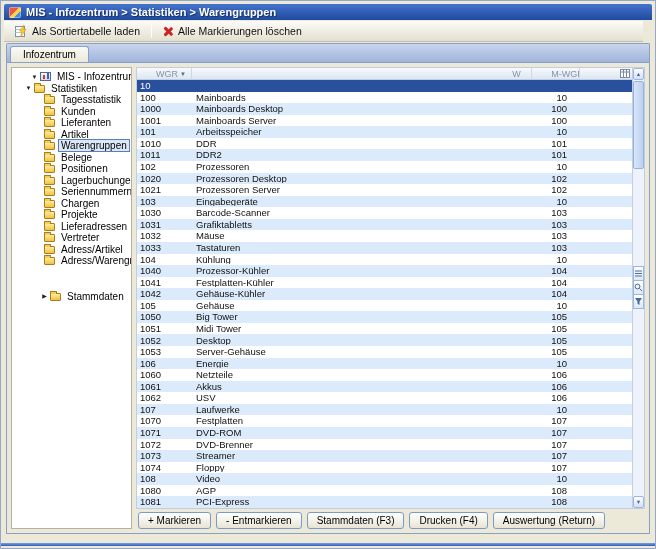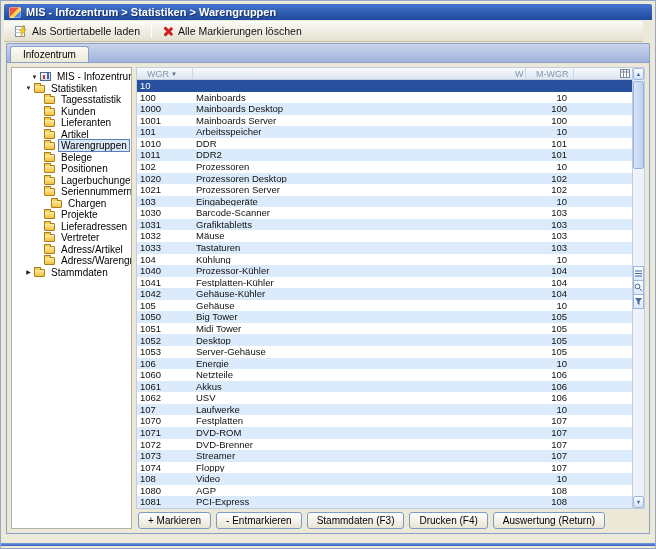--- a/index.html
+++ b/index.html
@@ -47,21 +47,21 @@
                position:relative;margin:0 3px 0 1px;flex:none;}
   .icon-infocenter::before{content:"";position:absolute;left:2px;bottom:1px;width:2px;height:4px;background:#d33a2a;}
   .icon-infocenter::after{content:"";position:absolute;left:6px;bottom:1px;width:2px;height:6px;background:#3566c4;}
   .tree-label{padding:0 2px;border:1px solid transparent;}
   .tree-label.selected{border:1px solid #5a7fb8;background:#dce8f8;}
   
   .grid-panel{position:absolute;left:129px;top:4px;right:4px;height:462px;}
   .thead{position:absolute;top:0;left:0;right:13px;height:13px;display:flex;
          background:linear-gradient(#f8fafc,#dde6f2);border:1px solid #c2cde0;border-right:none;
          font-size:9px;color:#8492aa;}
-  .hc{padding:0 10px;border-right:1px solid #cdd7e6;display:flex;align-items:center;gap:2px;overflow:hidden;white-space:nowrap;}
+  .hc{padding:0 19px;border-right:1px solid #cdd7e6;display:flex;align-items:center;gap:2px;overflow:hidden;white-space:nowrap;}
   .hc.c-wgr{width:56px;} .hc.c-bez{width:312px;margin-top:32px;} .hc.c-w{width:17px;} .hc.c-mwgr{width:48px;}
   .hc.c-fill{flex:1;border-right:none;}
   .sort{font-size:6px;color:#5a6a85;line-height:1;}
   .colchooser{width:14px;display:flex;align-items:center;justify-content:center;flex:none;}
   .tbody{position:absolute;top:13px;left:0;right:13px;height:429px;background:#fff;
          border-left:1px solid #c2cde0;border-bottom:1px solid #c2cde0;
          display:grid;grid-auto-rows:1fr;overflow:hidden;}
   .trow{display:flex;align-items:center;font-size:9.5px;color:#101010;overflow:hidden;}
   .trow.alt{background:#dcebfb;}
   .trow.sel{background:#28509c;color:#fff;}
@@ -168,21 +168,21 @@
         <div class="tree-item" style="padding-left: 22px;">
           <span class="expander"></span>
           <span class="icon-folder"></span>
           <span class="tree-label">Lagerbuchungen</span>
         </div>
         <div class="tree-item" style="padding-left: 22px;">
           <span class="expander"></span>
           <span class="icon-folder"></span>
           <span class="tree-label">Seriennummern</span>
         </div>
-        <div class="tree-item" style="padding-left: 29px;">
+        <div class="tree-item" style="padding-left: 22px;">
           <span class="expander"></span>
           <span class="icon-folder"></span>
           <span class="tree-label">Chargen</span>
         </div>
         <div class="tree-item" style="padding-left: 22px;">
           <span class="expander"></span>
           <span class="icon-folder"></span>
           <span class="tree-label">Projekte</span>
         </div>
         <div class="tree-item" style="padding-left: 22px;">
@@ -198,21 +198,21 @@
         <div class="tree-item" style="padding-left: 22px;">
           <span class="expander"></span>
           <span class="icon-folder"></span>
           <span class="tree-label">Adress/Artikel</span>
         </div>
         <div class="tree-item" style="padding-left: 22px;">
           <span class="expander"></span>
           <span class="icon-folder"></span>
           <span class="tree-label">Adress/Warengruppen</span>
         </div>
-        <div class="tree-item" style="padding-left: 12px;">
+        <div class="tree-item" style="padding-left: 28px; margin-top: 24px;">
           <span class="expander">▶</span>
           <span class="icon-folder"></span>
           <span class="tree-label">Stammdaten</span>
         </div>
       </div>
 
     <div class="grid-panel">
       <div class="thead">
         <span class="hc c-wgr">
           <span>WGR</span>

